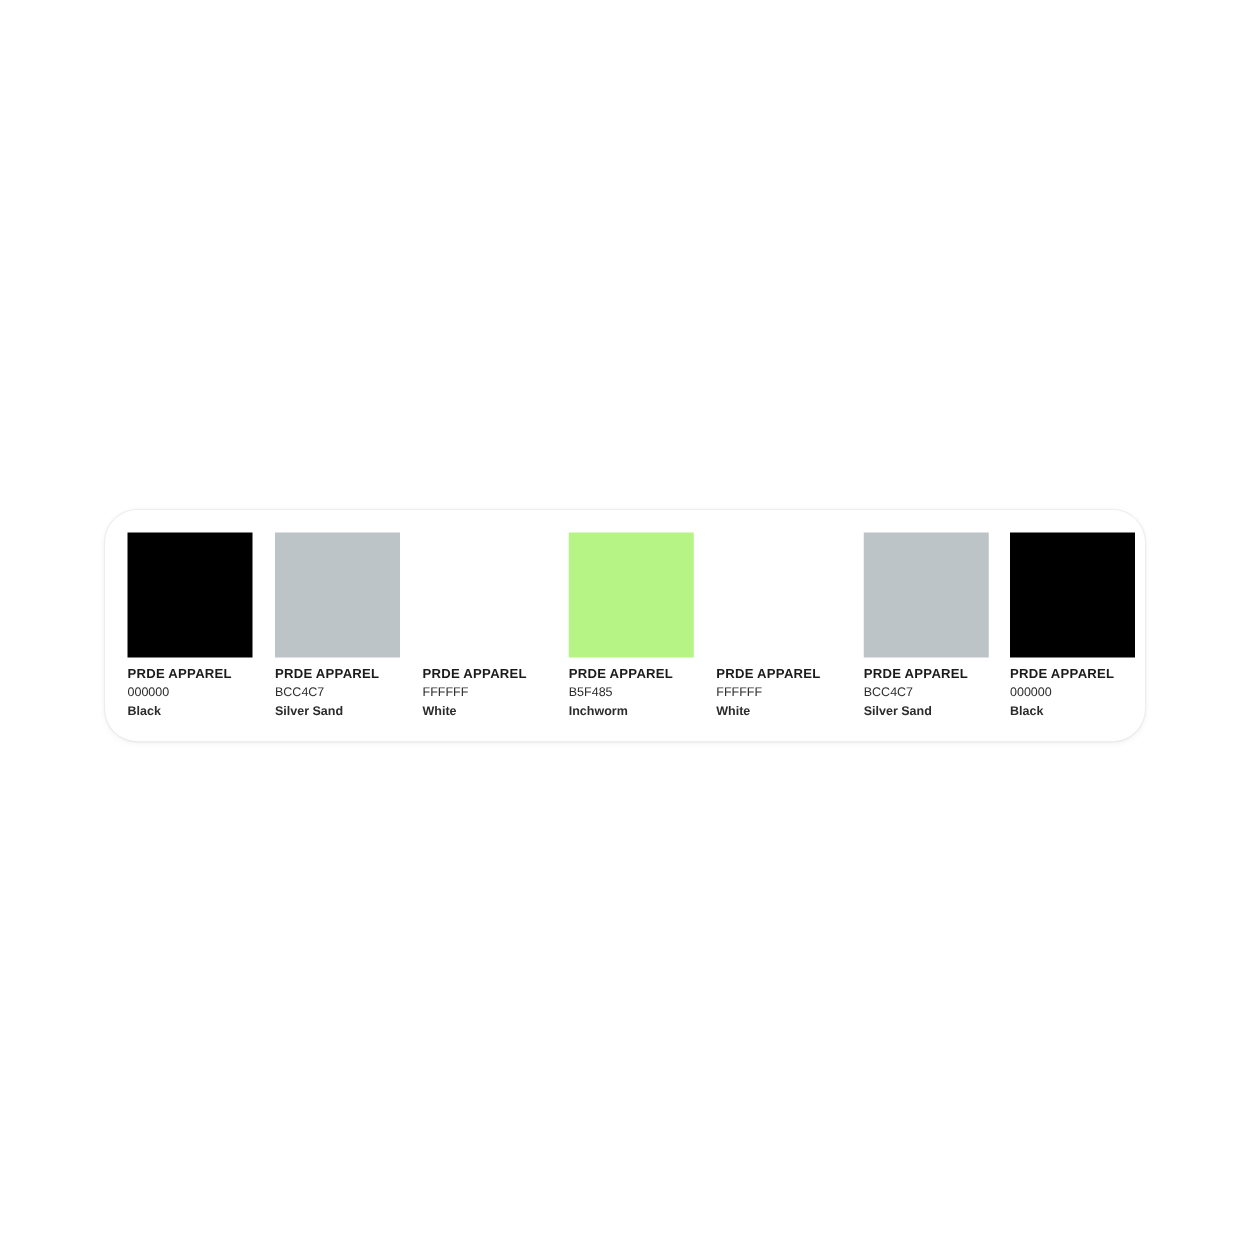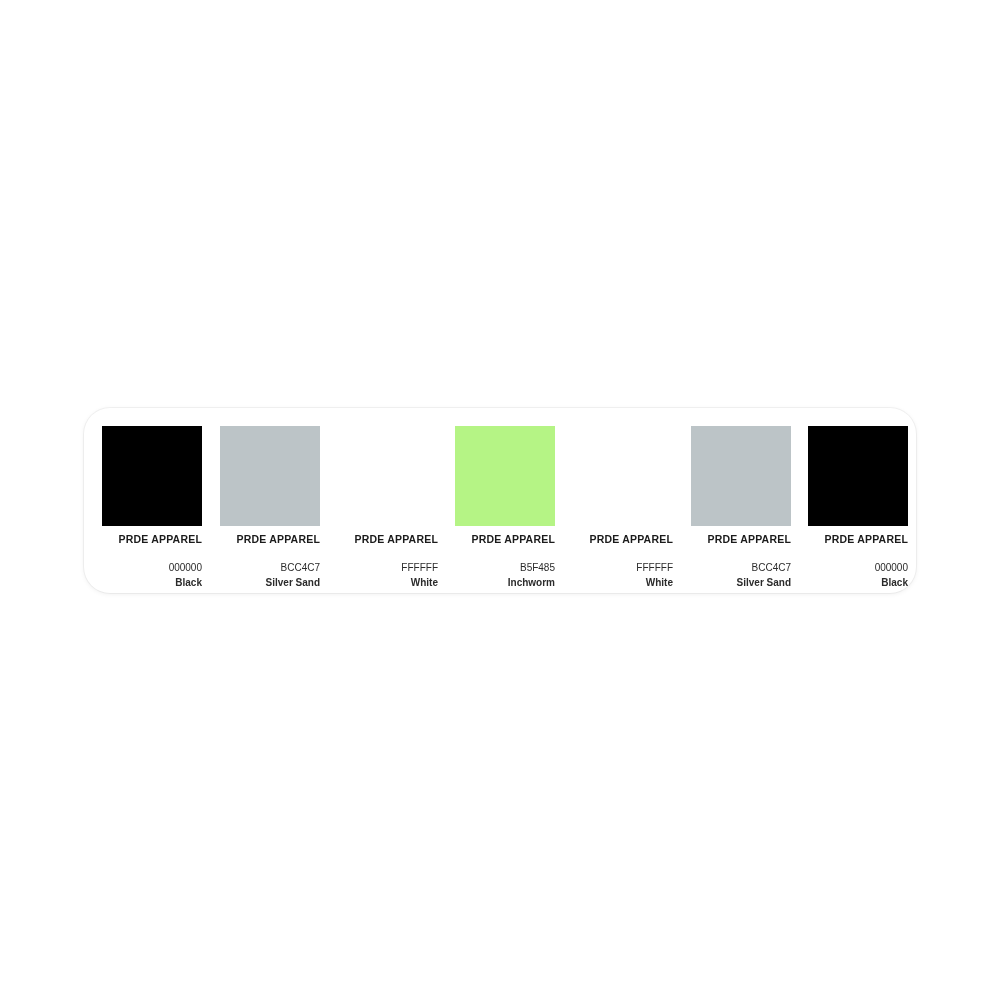--- a/index.html
+++ b/index.html
@@ -9,21 +9,20 @@
     height: 1000px;
     background: #ffffff;
     font-family: "Liberation Sans", sans-serif;
   }
 
   #stage {
     position: relative;
     width: 1000px;
     height: 900px;
     overflow: hidden;
-    text-align: right;
   }
 
   
   #palette-card {
     position: absolute;
     left: 84px;
     top: 408px;
     width: 832px;
     height: 185px;
     background: #ffffff;
@@ -57,21 +56,21 @@
 
   .brand {
     font-size: 10.5px;
     font-weight: bold;
     color: #1b1b1b;
     letter-spacing: 0.2px;
     white-space: nowrap;
   }
 
   .hex {
-    margin-top: 18px;
+    margin-top: 5px;
     font-size: 10px;
     color: #2b2b2b;
     white-space: nowrap;
   }
 
   .cname {
     margin-top: 5px;
     font-size: 10px;
     color: #2b2b2b;
     white-space: nowrap;

